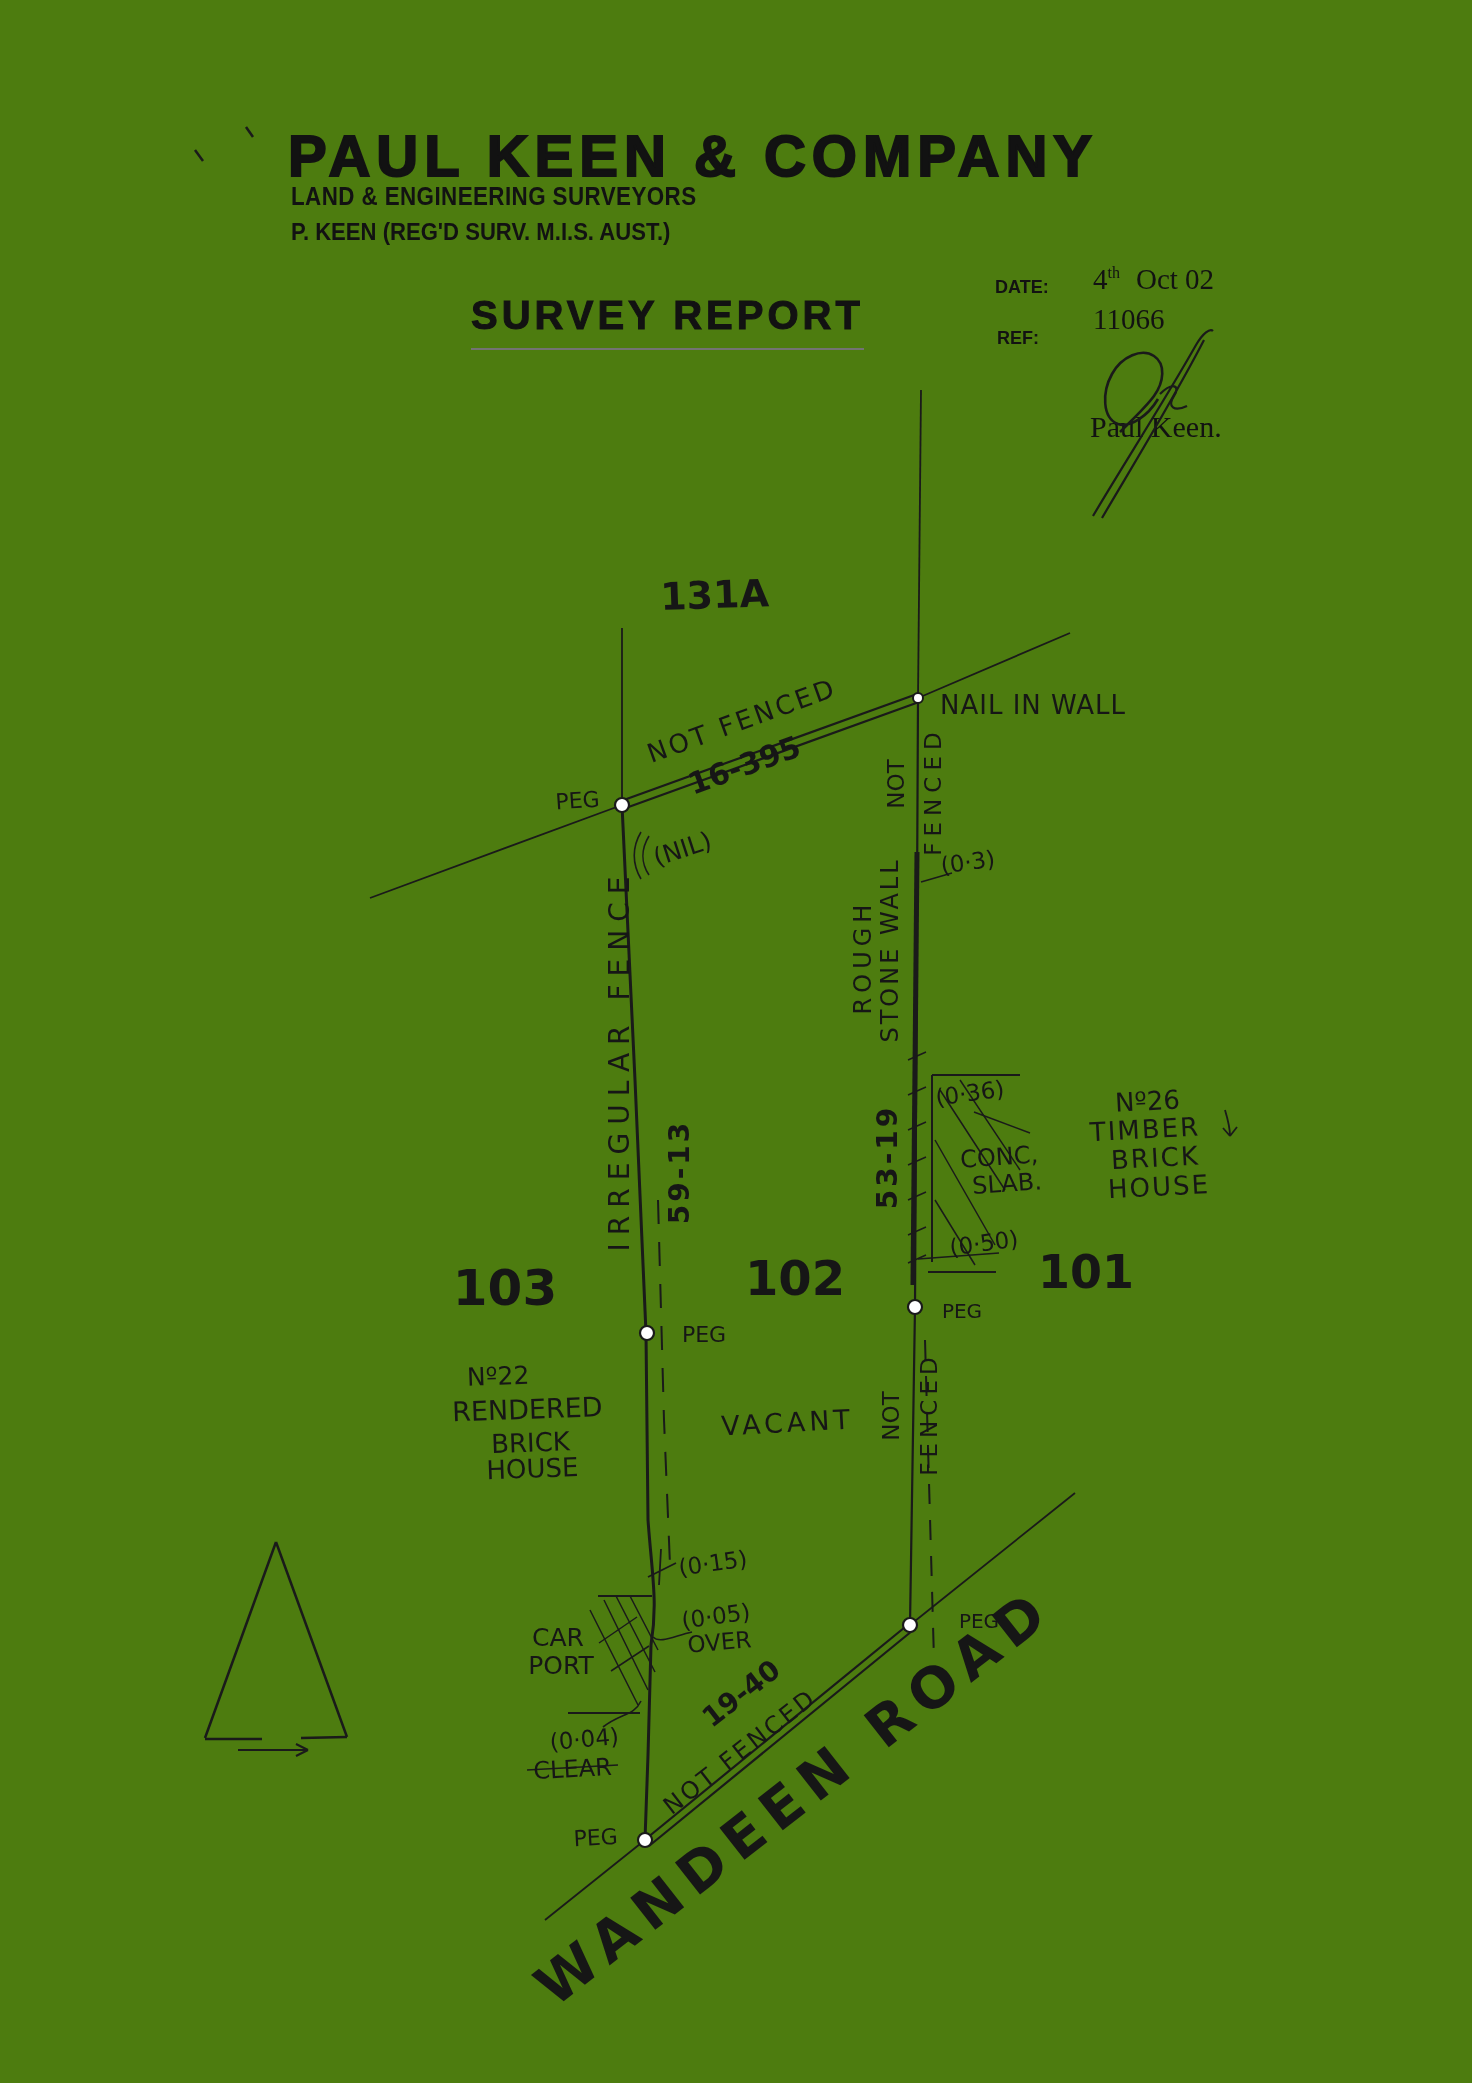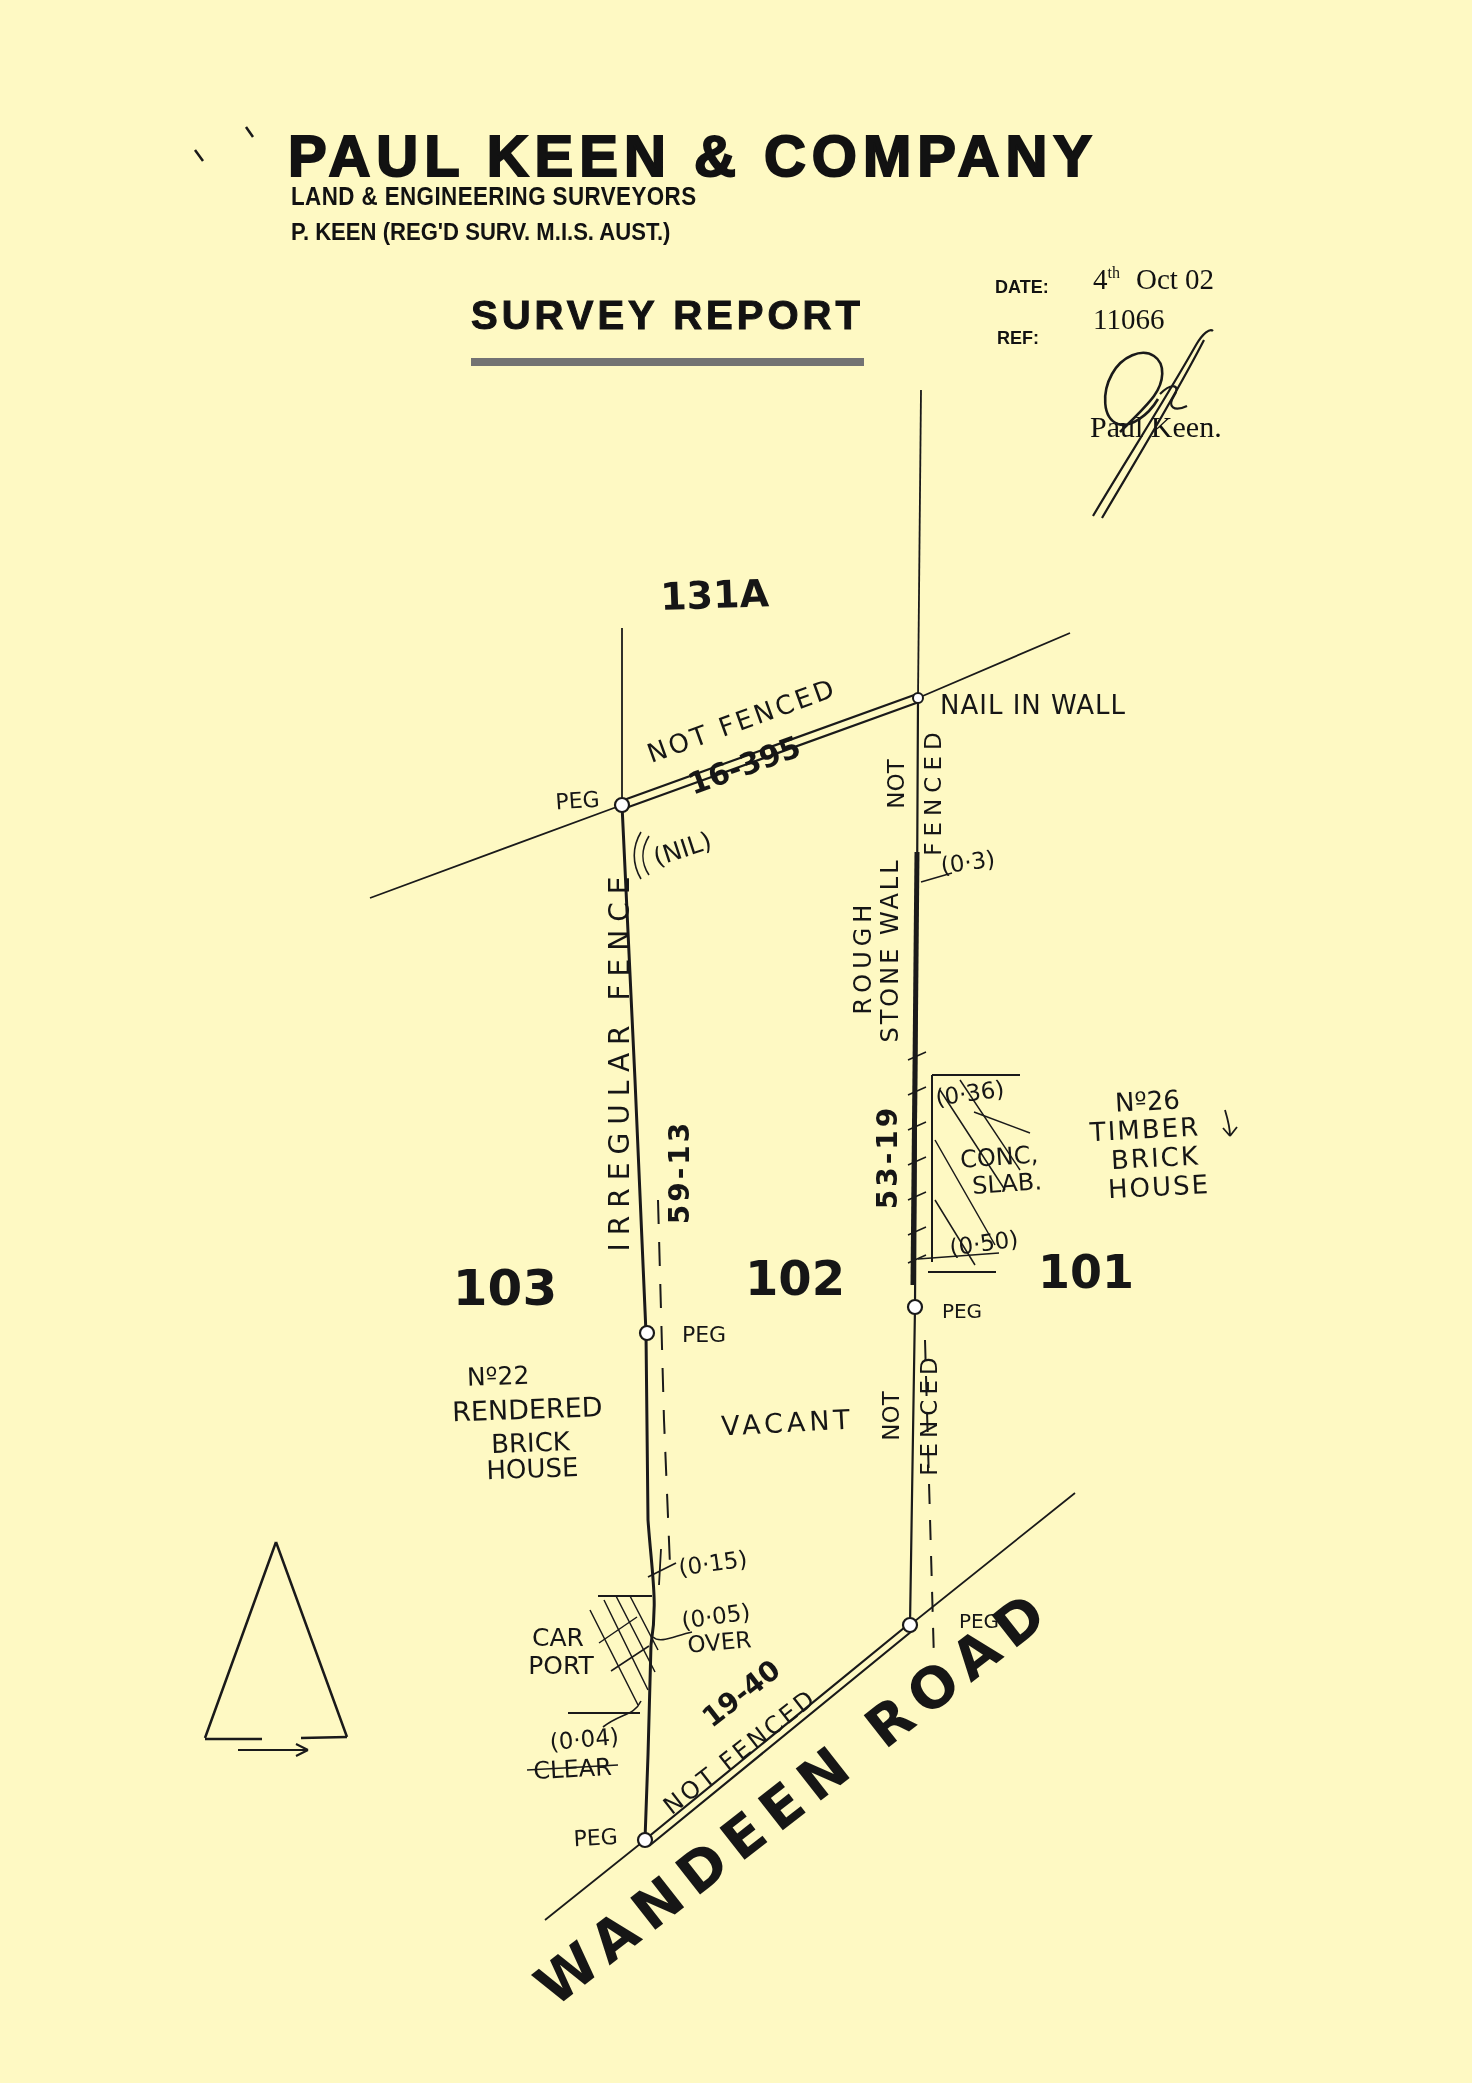--- a/index.html
+++ b/index.html
@@ -1,26 +1,26 @@
 <!DOCTYPE html>
 <html><head>
 <meta charset="utf-8">
 <style>
   html,body{margin:0;padding:0;background:#e8e8e8;}
-  .page{position:relative;width:1472px;height:2083px;background:#fef9c3;overflow:hidden;
+  .page{position:relative;width:1472px;height:2083px;background:#4d7c0f;overflow:hidden;
         font-family:"Liberation Sans",sans-serif;color:#121212;}
   .abs{position:absolute;}
   .company{font-size:58px;font-weight:bold;letter-spacing:6px;line-height:1;
            -webkit-text-stroke:2px #121212;white-space:nowrap;}
   .tagline{font-size:26px;font-weight:bold;letter-spacing:.5px;transform:scaleX(.86);transform-origin:left top;white-space:nowrap;}
   .regline{font-size:24px;font-weight:bold;transform:scaleX(.92);transform-origin:left top;white-space:nowrap;}
   .contact{font-size:17px;font-weight:bold;line-height:23px;white-space:nowrap;}
   .addr{font-size:18px;font-weight:bold;line-height:23px;white-space:nowrap;}
-  .rpt{font-size:40px;font-weight:bold;letter-spacing:4px;border-bottom:8px solid #737373;
-       padding-bottom:20px;-webkit-text-stroke:1px #121212;white-space:nowrap;}
+  .rpt{font-size:40px;font-weight:bold;letter-spacing:4px;border-bottom:2px solid #737373;
+       padding-bottom:10px;-webkit-text-stroke:1px #121212;white-space:nowrap;}
   .fieldlabel{font-size:18px;font-weight:bold;}
   .fieldvalue{font-family:"Liberation Serif",serif;font-size:29px;white-space:nowrap;}
   .fieldvalue sup{font-size:16px;}
   .signame{font-family:"Liberation Serif",serif;font-size:30px;}
   svg text{fill:#161616;font-family:"DejaVu Sans",sans-serif;}
   svg .ln{stroke:#1a1a1a;fill:none;}
 </style>
 </head>
 <body>
 

